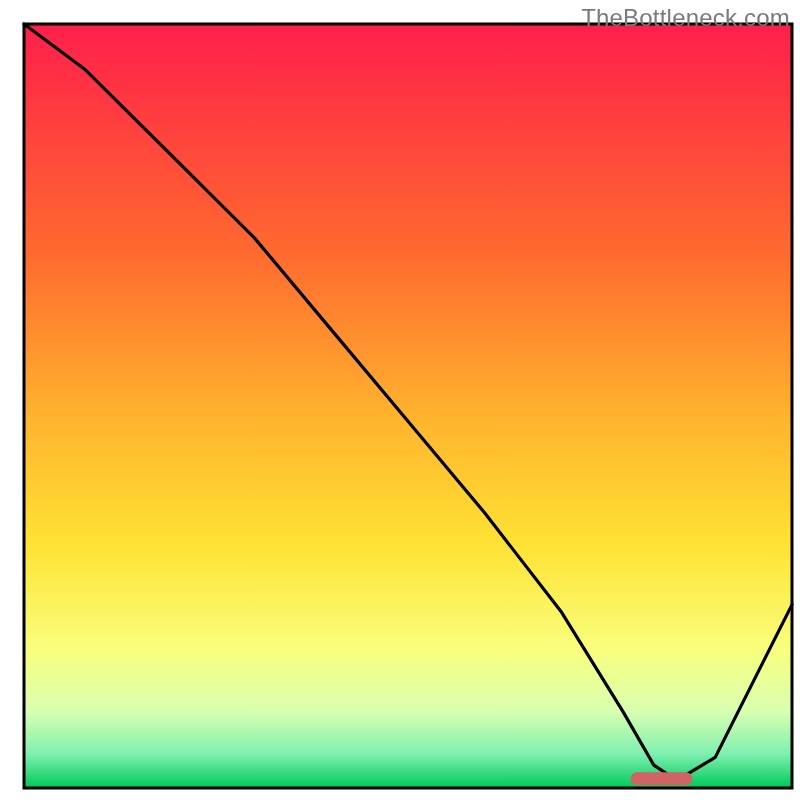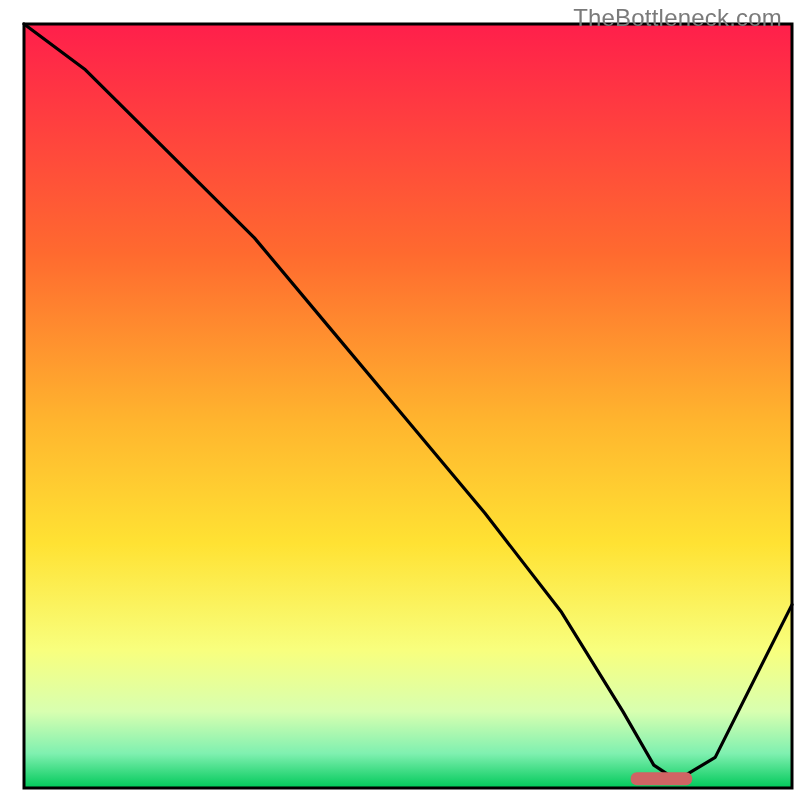--- a/index.html
+++ b/index.html
@@ -1,21 +1,21 @@
 <!DOCTYPE html>
 <html><head>
 <meta charset="utf-8">
 <style>
   * { margin: 0; padding: 0; box-sizing: border-box; }
   html, body { width: 800px; height: 800px; overflow: hidden; background: #fff; }
   .wrap { position: relative; width: 800px; height: 800px; }
   .watermark {
     position: absolute;
     top: 4px;
-    right: 18px;
+    right: 10px;
     font-family: Arial, Helvetica, sans-serif;
     font-size: 24px;
     color: #7a7a7a;
     letter-spacing: 0.2px;
     z-index: 10;
   }
   svg { display: block; }
 </style>
 </head>
 <body>

